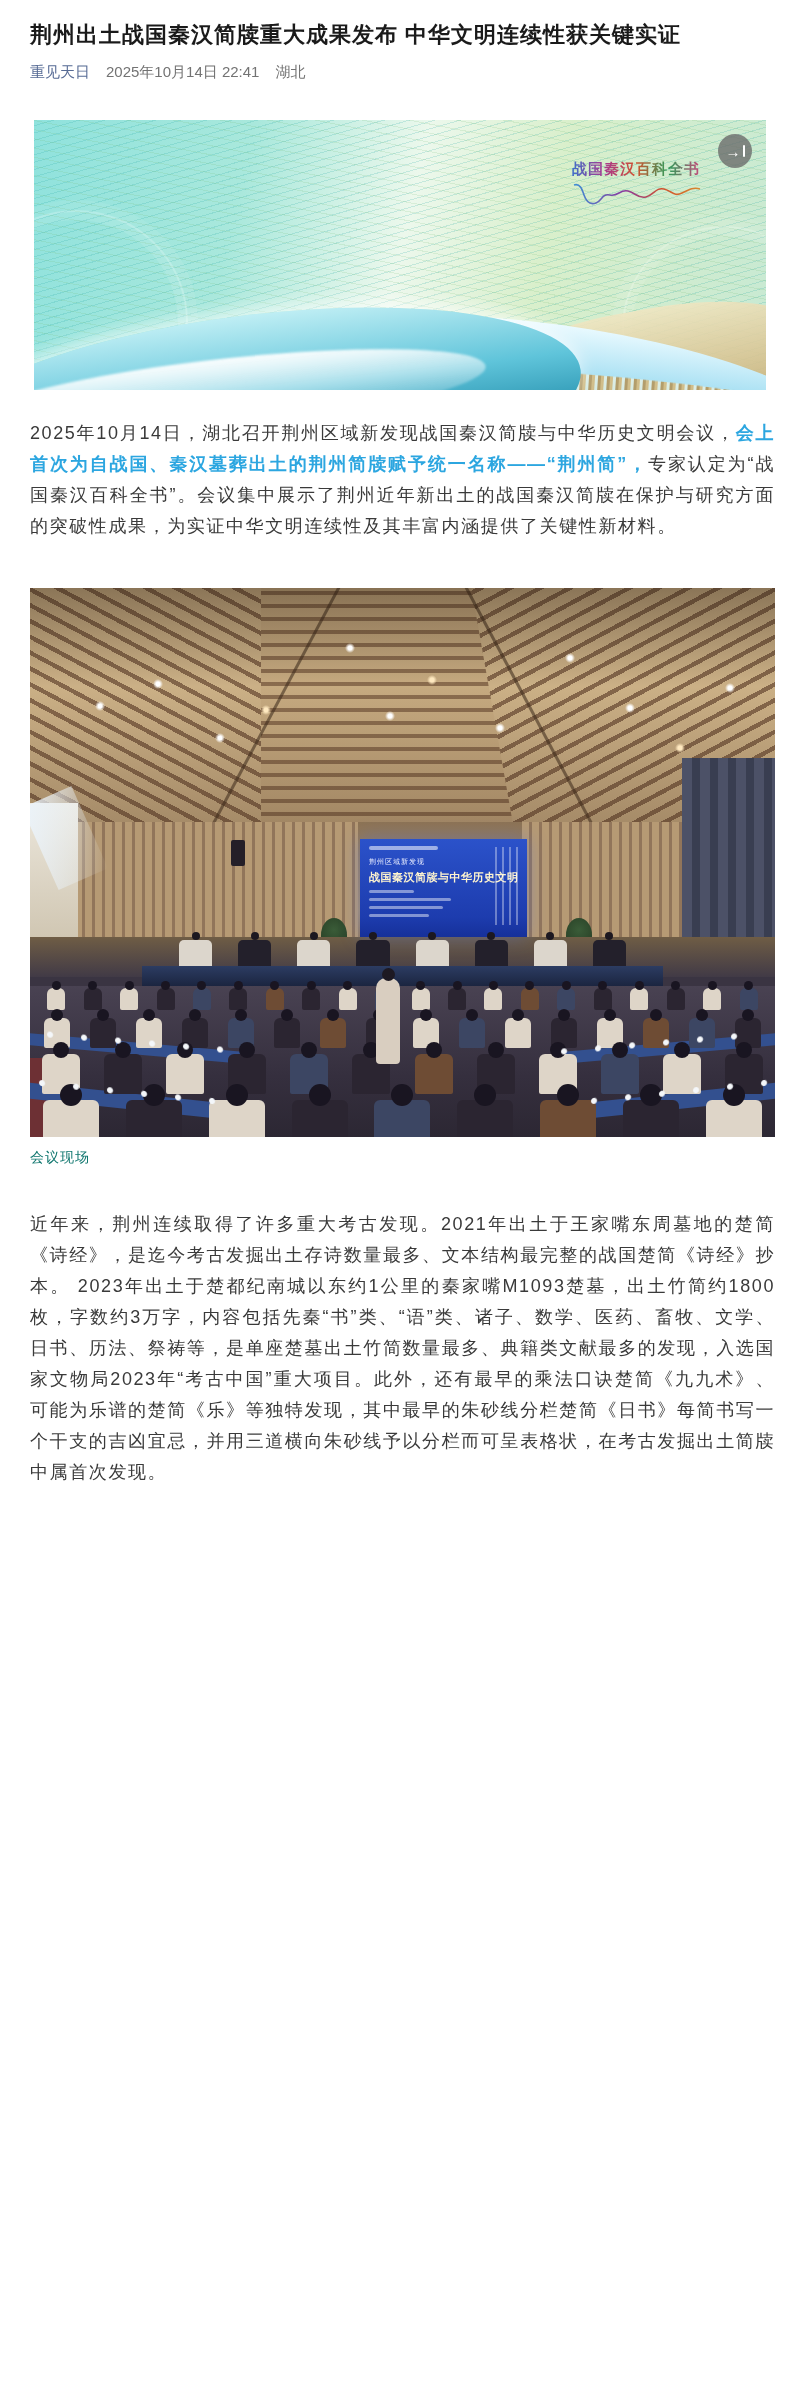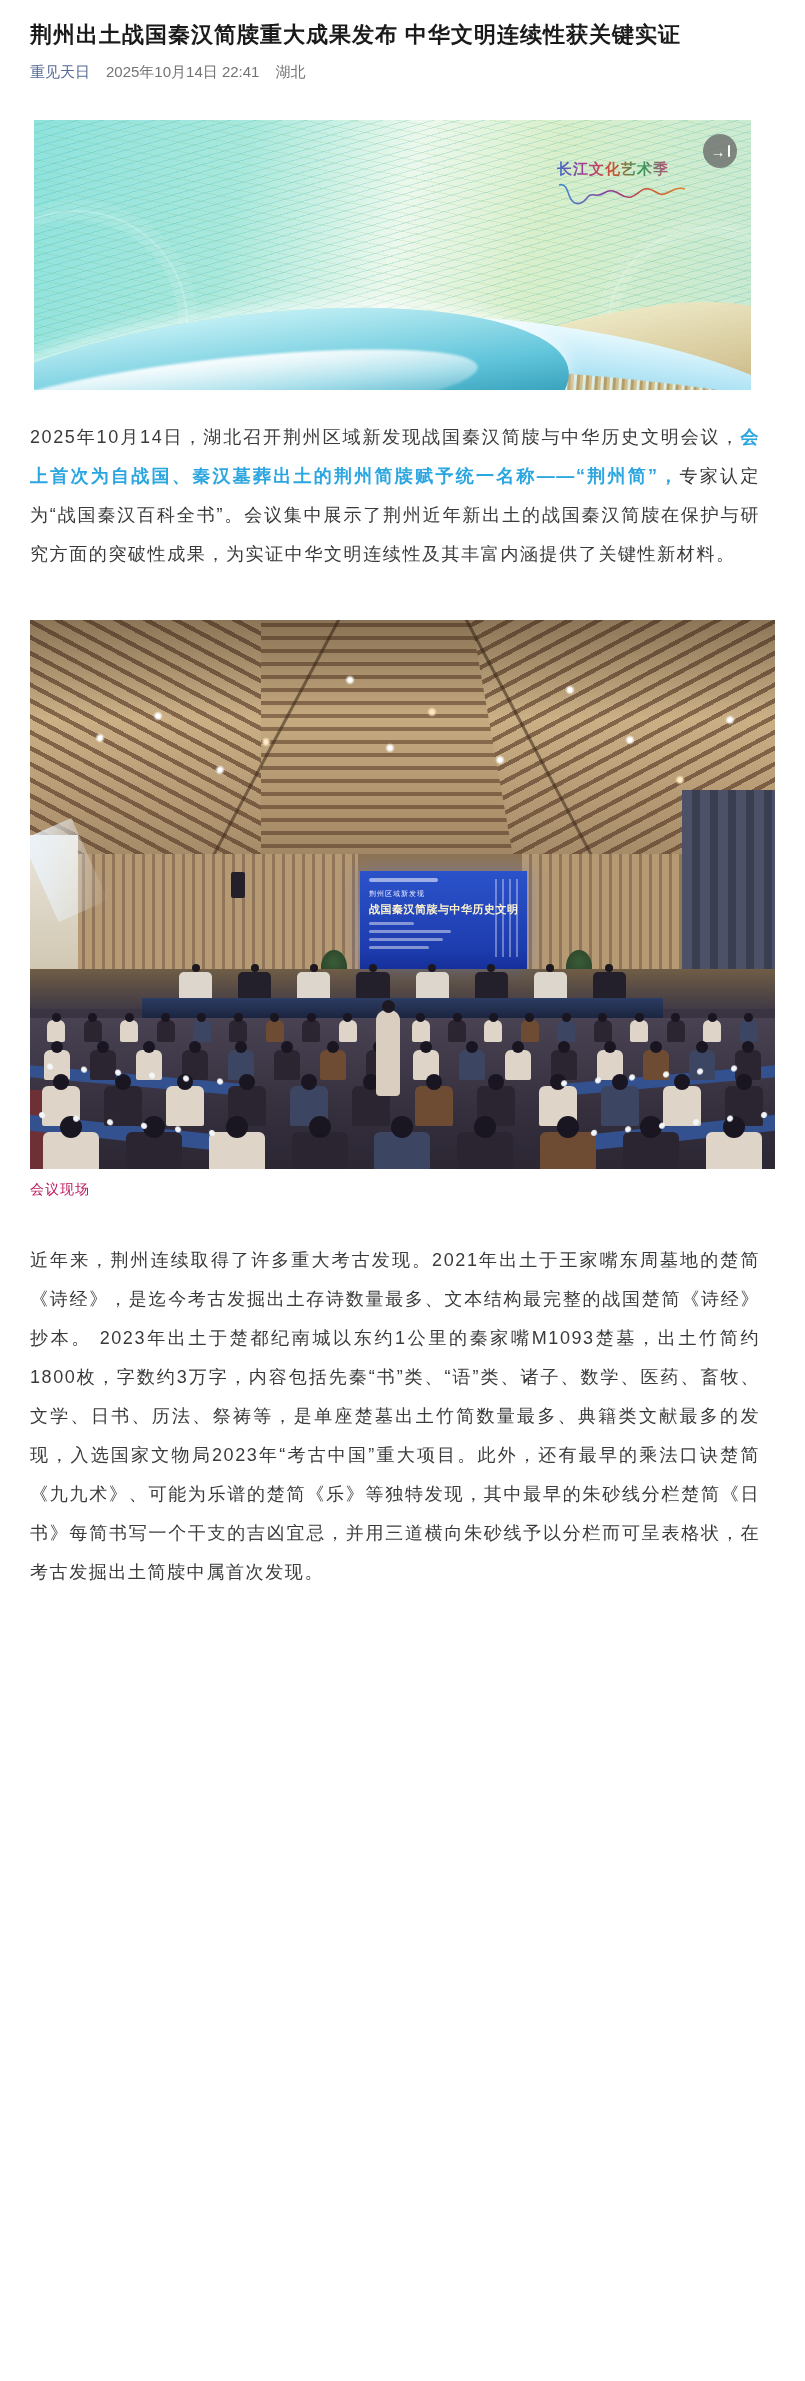--- a/index.html
+++ b/index.html
@@ -1,17 +1,17 @@
 <!DOCTYPE html>
 <html><head>
 <meta charset="utf-8">
 <style>
   html,body{margin:0;padding:0;background:#fff;}
   body{width:805px;font-family:"Liberation Sans","DejaVu Sans",sans-serif;-webkit-font-smoothing:antialiased;}
-  .content{padding:18px 45px 34px 30px;}
+  .content{padding:18px 30px 34px 30px;}
 
   
   .title{font-size:22px;line-height:1.5;font-weight:700;color:#1a1a1a;letter-spacing:1px;margin:0 0 12px 0;}
   .byline{display:flex;align-items:center;gap:16px;font-size:15px;margin-bottom:38px;}
   .src{color:#576b95;cursor:pointer;}
   .meta{color:#737373;}
 
   
   .banner{position:relative;height:270px;margin:0 9px 0 4px;overflow:hidden;
     background:linear-gradient(103deg,#8fe2dd 0%,#a9e8dc 28%,#ecf8ec 50%,#d9efcb 68%,#c7e9d3 100%);}
@@ -38,21 +38,21 @@
   .banner-logo .logo-text{font-size:15px;font-weight:700;letter-spacing:1px;
     background:linear-gradient(90deg,#3f6fc9,#a83a90,#d0512f,#2f9d5a,#c34b7b);
     -webkit-background-clip:text;background-clip:text;color:transparent;}
   .logo-squiggle{display:block;margin-top:2px;}
   .banner-corner{position:absolute;right:14px;top:14px;width:34px;height:34px;border-radius:50%;
     background:rgba(105,105,105,.78);display:flex;align-items:center;justify-content:center;gap:2px;cursor:pointer;}
   .banner-corner .arrow{color:#fff;font-size:15px;line-height:1;}
   .banner-corner .bar{width:2px;height:12px;background:#fff;border-radius:1px;}
 
   
-  .para{font-size:18px;line-height:39px;letter-spacing:1.6px;color:#3a3a3a;text-align:justify;margin:42px 0 0 0;}
+  .para{font-size:18px;line-height:31px;letter-spacing:1.6px;color:#3a3a3a;text-align:justify;margin:42px 0 0 0;}
   .para.first{margin-top:28px;}
   .hl{color:#2ca6e0;font-weight:700;}
 
   
   .photo{position:relative;width:745px;height:549px;margin-top:46px;overflow:hidden;background:#3a3442;}
   .ph-ceiling{position:absolute;left:0;right:0;top:0;height:234px;background:#b59a74;overflow:hidden;}
   .c-left{position:absolute;left:-8%;top:-15%;width:46%;height:130%;
     background:repeating-linear-gradient(26deg,#cbb086 0 9px,#84664a 9px 13px);transform:skewX(-10deg);}
   .c-right{position:absolute;right:-8%;top:-15%;width:46%;height:130%;
     background:repeating-linear-gradient(-26deg,#cbb086 0 9px,#84664a 9px 13px);transform:skewX(10deg);}
@@ -142,21 +142,21 @@
     background-size:34px 10px;background-repeat:repeat-x;}
   .botL1{left:2%;width:27%;top:450px;transform:skewY(5deg);}
   .botR1{right:2%;width:27%;top:450px;transform:skewY(-5deg);}
   .botL2{left:1%;width:24%;top:499px;transform:skewY(6deg);}
   .botR2{right:1%;width:24%;top:499px;transform:skewY(-6deg);}
   .carpet{position:absolute;left:0;top:470px;width:5%;bottom:0;background:#6d3034;z-index:3;}
   .stander{position:absolute;left:46.5%;top:390px;width:24px;height:86px;z-index:6;
     background:#d9cec0;border-radius:10px 10px 4px 4px;}
   .stander::before{content:"";display:block;width:13px;height:13px;border-radius:50%;background:#1d1922;margin:-10px auto 0;}
 
-  .caption{font-size:14px;color:#be185d;letter-spacing:1px;margin-top:12px;}
+  .caption{font-size:14px;color:#0f766e;letter-spacing:1px;margin-top:12px;}
 </style>
 </head>
 <body>
 
 <div class="content">
 
   <h1 class="title">荆州出土战国秦汉简牍重大成果发布 中华文明连续性获关键实证</h1>
 
   <div class="byline">
     <span class="src">重见天日</span>
@@ -168,21 +168,21 @@
     <div class="mesh1"></div>
     <div class="mesh2"></div>
     <div class="ring small ringL"></div>
     <div class="ring small ringR"></div>
     <div class="wave w-sand"></div>
     <div class="wave w-blue"></div>
     <div class="wave w-gold"></div>
     <div class="wave w-teal"></div>
     <div class="wave w-foam"></div>
     <div class="banner-logo">
-      <span class="logo-text">长江文化艺术季</span>
+      <span class="logo-text">战国秦汉百科全书</span>
       <svg class="logo-squiggle" width="130" height="26" viewBox="0 0 130 26">
         <defs>
             <linearGradient id="rg" x1="0" y1="0" x2="1" y2="0">
           <stop offset="0" stop-color="#3f8fd4"></stop>
               <stop offset="0.4" stop-color="#8a3a9e"></stop>
           <stop offset="0.7" stop-color="#d0512f"></stop>
               <stop offset="1" stop-color="#d88a2f"></stop>
         </linearGradient>
           </defs>
         <path d="M2 4 C8 2 10 8 12 14 C14 20 18 24 24 22 C30 20 30 12 38 14 C46 16 48 8 56 10 C64 12 66 18 74 16 C82 14 84 6 92 8 C100 10 102 16 110 12 C118 8 122 6 128 8" fill="none" stroke="url(#rg)" stroke-width="1.6"></path>

